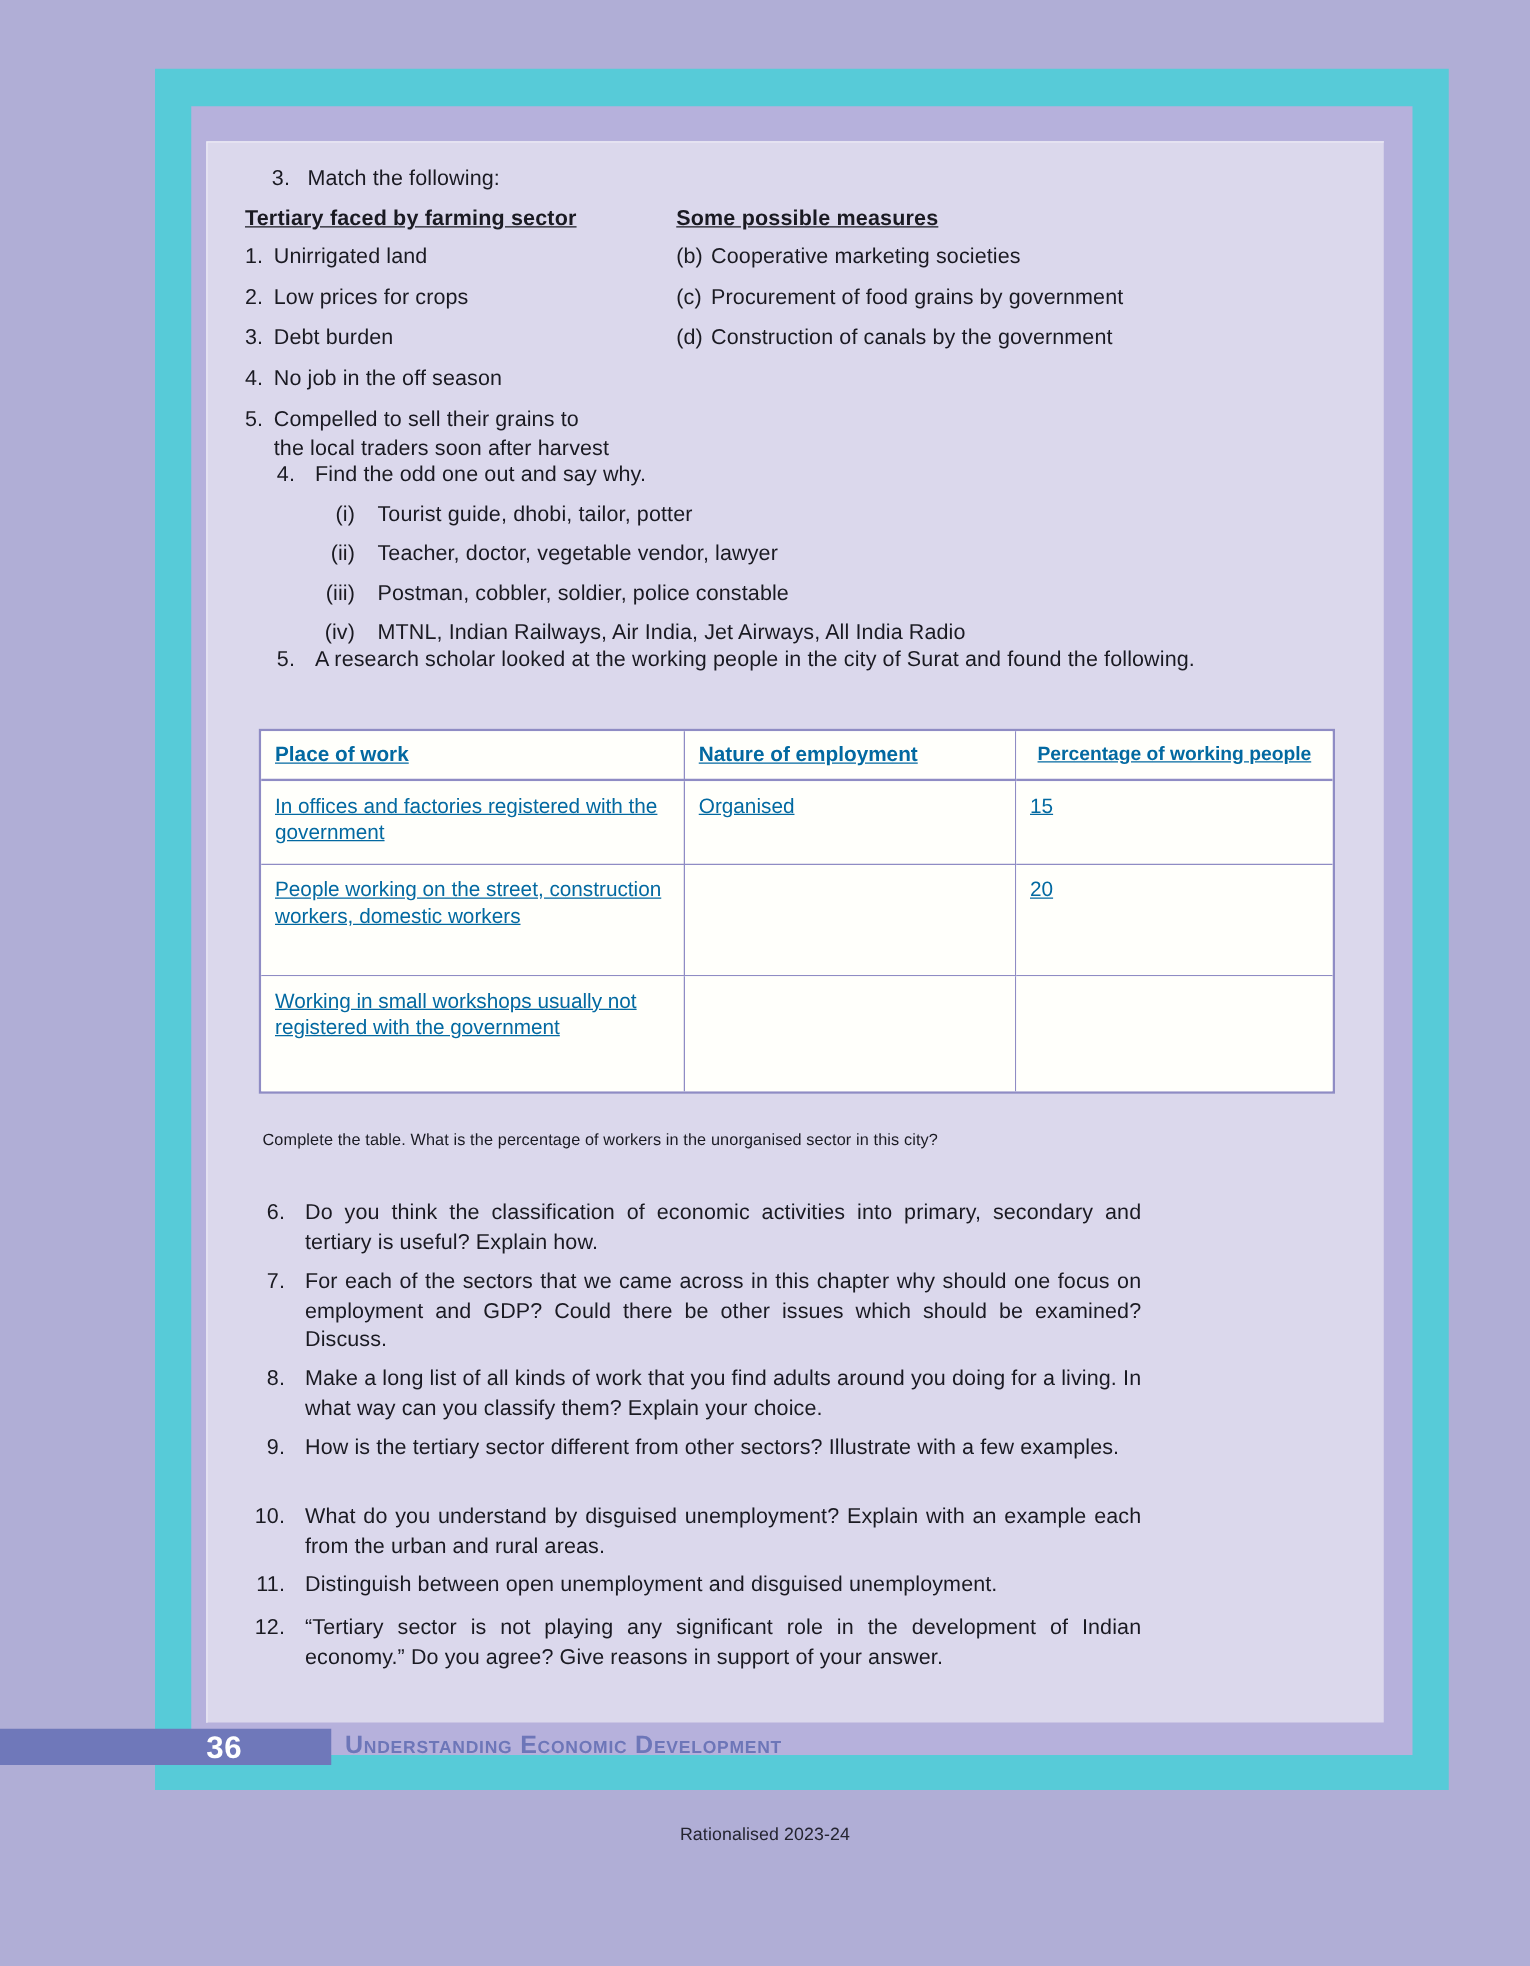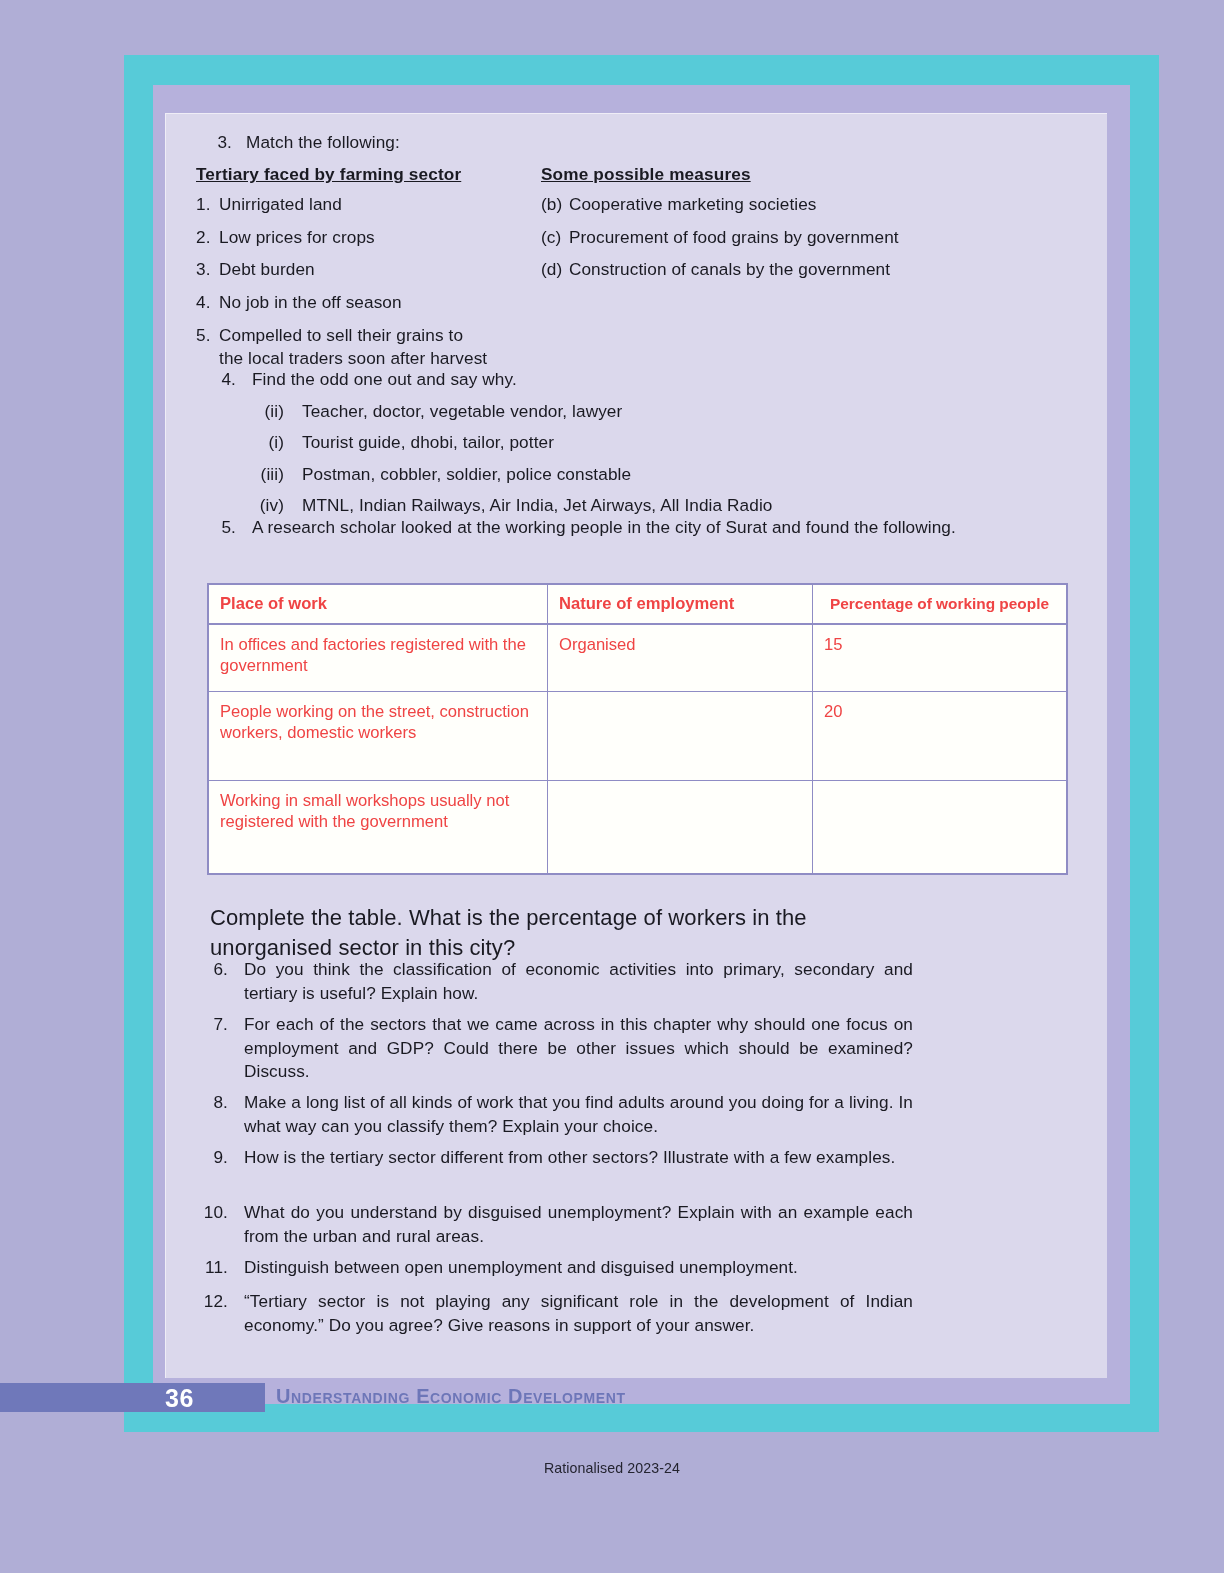--- a/index.html
+++ b/index.html
@@ -69,22 +69,22 @@
     position:absolute;left:207px;top:583px;width:861px;
     border-collapse:separate;border-spacing:0;
     background:#fffffb;
     border:2px solid #8f8cc4;
   }
   #work-table td,#work-table th{
     background:#fffffb;
     border-right:1.5px solid #8f8cc4;
     border-bottom:1.5px solid #8f8cc4;
     padding:9px 11px;
-    font-size:16.6px;line-height:1.3;color:#ef4444;
-    vertical-align:top;text-align:left;font-weight:normal;
+    font-size:16.6px;line-height:1.3;color:#0369a1;
+    vertical-align:top;text-align:left;font-weight:normal;text-decoration:underline;
   }
   #work-table tr td:last-child,#work-table tr th:last-child{border-right:none;}
   #work-table tr:last-child td{border-bottom:none;}
   #work-table thead th{
     font-weight:bold;vertical-align:middle;
     border-bottom:2.5px solid #8f8cc4;
     padding-top:8px;padding-bottom:8px;
   }
   #work-table thead th.h3{font-size:15.4px;text-align:center;padding-left:6px;padding-right:6px;}
   .c1{width:316px;text-align:justify;text-justify:inter-word;}
@@ -92,21 +92,21 @@
   .c3{width:auto;text-align:center;vertical-align:middle;}
   tr.r1 .c1{text-align:left;}
   tr.r1 td{height:48px;}
   tr.r2 td{height:48px;}
   tr.r3 td{height:70px;}
   tr.r4 td{height:74px;}
 
   
   #table-note{
     position:absolute;left:210px;top:903px;width:700px;
-    font-size:22px;line-height:1.38;
+    font-size:13px;line-height:1.38;
   }
 
   
   #page-num-bar{
     position:absolute;left:0;top:1383px;width:265px;height:29px;
     background:#6f78ba;
   }
   #page-num{
     position:absolute;left:165px;top:1384px;width:60px;
     color:#ffffff;font-weight:bold;font-size:25px;line-height:28px;
@@ -168,24 +168,24 @@
   </div>
 </div>
 
 <div class="qitem txt" style="left:198px;top:368px;width:760px;">
   <span class="qnum">4.</span>
   <span class="qbody nojust">Find the odd one out and say why.</span>
 </div>
 
 <div class="roman-list txt">
   <span class="roman-row">
+    <span class="rk">(i)</span><span class="rb">Tourist guide, dhobi, tailor, potter</span>
+  </span>
+  <span class="roman-row">
     <span class="rk">(ii)</span><span class="rb">Teacher, doctor, vegetable vendor, lawyer</span>
-  </span>
-  <span class="roman-row">
-    <span class="rk">(i)</span><span class="rb">Tourist guide, dhobi, tailor, potter</span>
   </span>
   <span class="roman-row">
     <span class="rk">(iii)</span><span class="rb">Postman, cobbler, soldier, police constable</span>
   </span>
   <span class="roman-row">
     <span class="rk">(iv)</span><span class="rb">MTNL, Indian Railways, Air India, Jet Airways, All India Radio</span>
   </span>
 </div>
 
 <div class="qitem txt" style="left:198px;top:516px;width:760px;">

